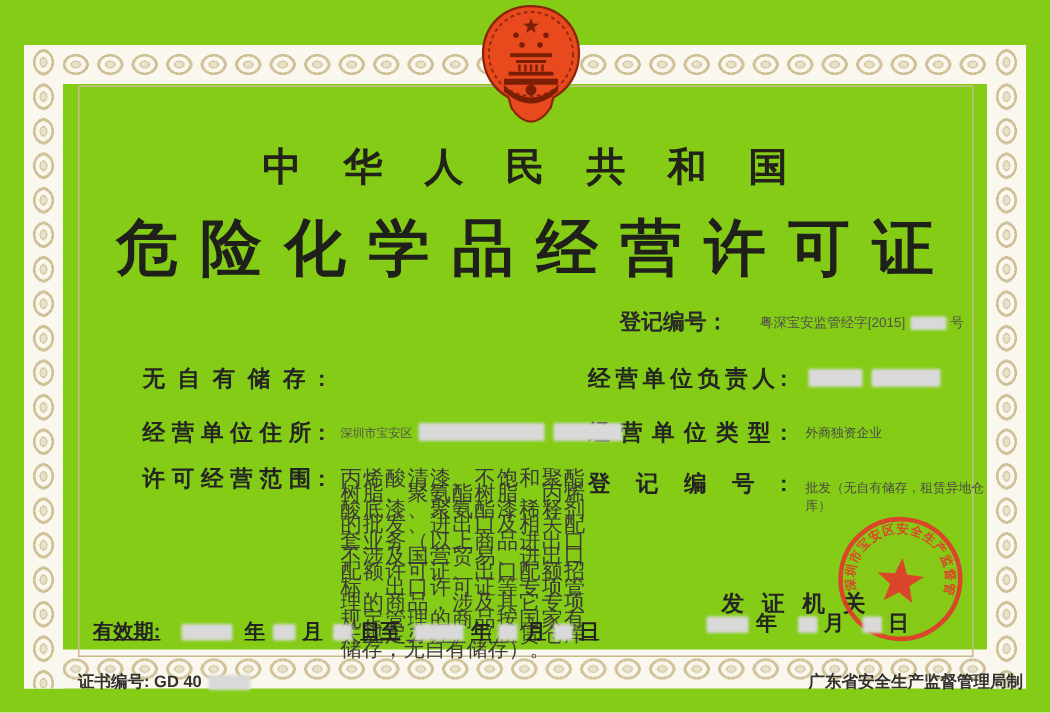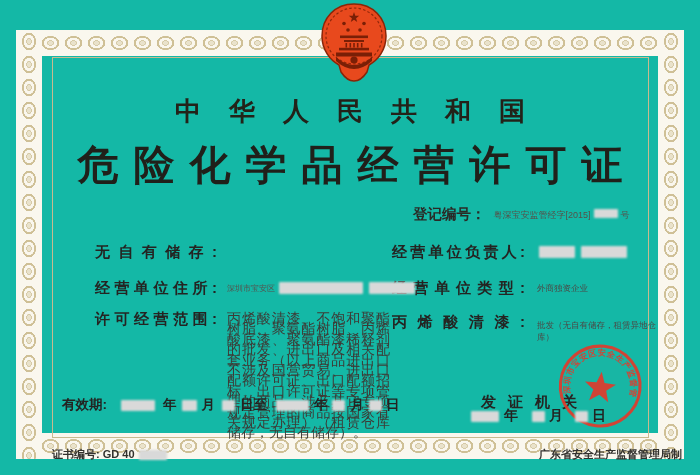--- a/index.html
+++ b/index.html
@@ -1,16 +1,16 @@
 <!DOCTYPE html>
 <html><head>
 <meta charset="utf-8">
 <style>
   html,body{margin:0;padding:0;background:#ffffff;}
-  .cert{position:relative;width:700px;height:475px;background:#14b8a6;overflow:hidden;
+  .cert{position:relative;width:700px;height:475px;background:#84cc16;overflow:hidden;
         font-family:"Liberation Sans","DejaVu Sans",sans-serif;}
   
   .band{position:absolute;background-color:#faf7ee;}
   .band.h{left:16px;width:668px;height:26px;
     background-image:
       radial-gradient(10px 8px at center, transparent 66%, #cfc096 68%, #cfc096 86%, transparent 88%),
       radial-gradient(6px 4.5px at center, #e9e2cb 40%, #d6caa6 44%, #d6caa6 58%, transparent 62%);
     background-size:23px 26px;}
   .band.v{top:30px;width:26px;height:429px;
     background-image:
@@ -23,21 +23,21 @@
   .band.right{left:658px;}
   .innerline{position:absolute;left:52px;top:57px;width:595px;height:379px;border:1px solid #c9ba8e;}
 
   .country{position:absolute;left:0;top:94px;width:700px;text-align:center;font-weight:bold;
            font-size:26px;letter-spacing:28px;text-indent:28px;color:#232219;}
   .maintitle{position:absolute;left:0;top:138px;width:700px;text-align:center;font-weight:bold;
            font-size:41px;letter-spacing:15px;text-indent:15px;color:#20201a;}
 
   .reg{position:absolute;left:413px;top:205px;display:flex;align-items:flex-start;}
   .reg .lbl{font-weight:bold;font-size:14.5px;color:#2a2a26;}
-  .reg .val{display:flex;align-items:flex-start;margin-left:8px;margin-top:4px;
+  .reg .val{display:flex;align-items:center;margin-left:21px;margin-top:4px;
             font-size:9px;color:#55524a;}
 
   .flabel{position:absolute;font-weight:bold;font-size:15px;color:#242422;
           text-align:justify;text-align-last:justify;}
   .flabel.l{left:95px;width:122px;}
   .flabel.r{left:392px;width:133px;}
 
   .redact{display:inline-block;background:#d9d9d9;border-radius:1px;filter:blur(1px);}
 
   .val-row{position:absolute;display:flex;align-items:center;}
@@ -45,21 +45,21 @@
 
   .scope{position:absolute;left:227px;top:313px;width:163px;font-size:14px;line-height:10.4px;
          color:#3d3b36;text-align:justify;word-break:break-all;}
 
   .issuer{position:absolute;left:481px;top:377px;width:96px;font-weight:bold;font-size:15px;
           color:#242422;text-align:justify;text-align-last:justify;margin-top:16px;}
 
   .seal{position:absolute;left:555px;top:341px;opacity:0.92;transform:rotate(6deg);}
 
   .daterow{position:absolute;display:flex;align-items:center;font-weight:bold;color:#232321;}
-  .validity{left:62px;top:396px;font-size:13.5px;}
+  .validity{left:62px;top:412px;font-size:13.5px;text-decoration:underline;}
   .issuedate{left:471px;top:407px;font-size:14px;}
 
   .footer{position:absolute;top:447px;font-weight:bold;font-size:11px;color:#33322e;display:flex;align-items:center;}
   .footer.l{left:52px;}
   .footer.r{right:18px;margin-left:12px;}
 </style>
 </head>
 <body>
 
 <div class="cert">
@@ -106,21 +106,21 @@
       <span>号</span>
     </span>
   </div>
 
   <div class="flabel l" style="top:243px;">无自有储存:</div>
   <div class="flabel l" style="top:279px;">经营单位住所:</div>
   <div class="flabel l" style="top:310px;">许可经营范围:</div>
 
   <div class="flabel r" style="top:243px;">经营单位负责人:</div>
   <div class="flabel r" style="top:279px;">经营单位类型:</div>
-  <div class="flabel r" style="top:313px;">丙烯酸清漆:</div>
+  <div class="flabel r" style="top:313px;">登记编号:</div>
 
 
   <div class="val-row" style="left:539px;top:246px;">
     <span class="redact" style="width:36px;height:12px;margin-right:6px;"></span>
     <span class="redact" style="width:46px;height:12px;"></span>
   </div>
 
   <div class="val-row" style="left:227px;top:282px;">
     <span style="font-size:8px;color:#55524c;">深圳市宝安区</span>
     <span class="redact" style="width:84px;height:12px;margin-left:4px;"></span>

